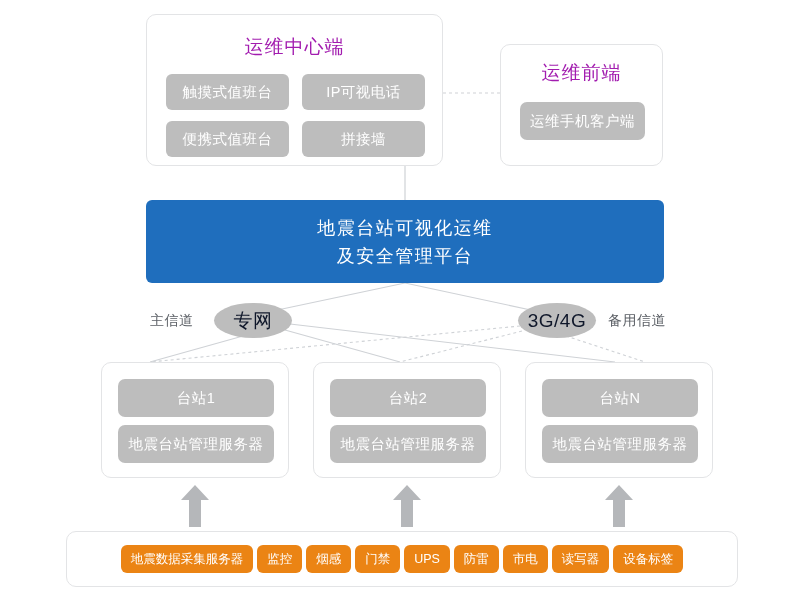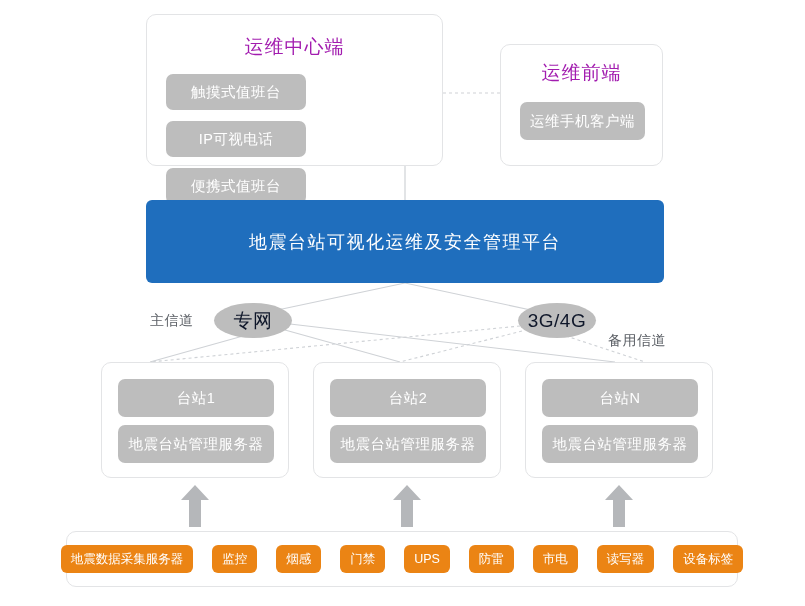--- a/index.html
+++ b/index.html
@@ -69,22 +69,23 @@
   .chip-grid {
     position: absolute;
     left: 19px;
     top: 59px;
     width: 259px;
     display: flex;
     flex-wrap: wrap;
     gap: 11px 13px;
   }
   .chip-grid .chip {
-    width: 140px;
+    width: 123px;
     height: 36px;
+    border-radius: 6px;
   }
   
   #ops-front {
     left: 500px;
     top: 44px;
     width: 163px;
     height: 122px;
   }
   #ops-front .panel-title {
     margin-top: 15px;
@@ -100,21 +101,21 @@
   #platform {
     position: absolute;
     left: 146px;
     top: 200px;
     width: 518px;
     height: 83px;
     background: #1f6ebd;
     border-radius: 6px;
     color: #ffffff;
     display: flex;
-    flex-direction: row;
+    flex-direction: column;
     align-items: center;
     justify-content: center;
     z-index: 3;
     box-sizing: border-box;
   }
   #platform .line {
     font-size: 18px;
     letter-spacing: 1.5px;
     line-height: 28px;
   }
@@ -136,21 +137,21 @@
   #ch-backup   { left: 518px; top: 303px; width: 78px; height: 35px; }
   .channel-label {
     position: absolute;
     color: #5c6066;
     font-size: 14px;
     letter-spacing: .5px;
     z-index: 3;
     white-space: nowrap;
   }
   #label-primary { left: 150px; top: 312px; }
-  #label-backup  { left: 608px; top: 312px; margin-top: 20px; }
+  #label-backup  { left: 608px; top: 312px; }
   
   .station {
     top: 362px;
     width: 188px;
     height: 116px;
   }
   #station-0 { left: 101px; }
   #station-1 { left: 313px; }
   #station-2 { left: 525px; }
   .station .chip {
@@ -173,21 +174,21 @@
   #arrow-2 { left: 605px; top: 485px; }
   
   #device-rail {
     left: 66px;
     top: 531px;
     width: 672px;
     height: 56px;
     display: flex;
     align-items: center;
     justify-content: center;
-    gap: 19px;
+    gap: 4px;
     padding: 0 12px;
   }
   .tag {
     background: #eb8414;
     color: #ffffff;
     border-radius: 6px;
     height: 28px;
     padding: 0 10px;
     display: flex;
     align-items: center;

